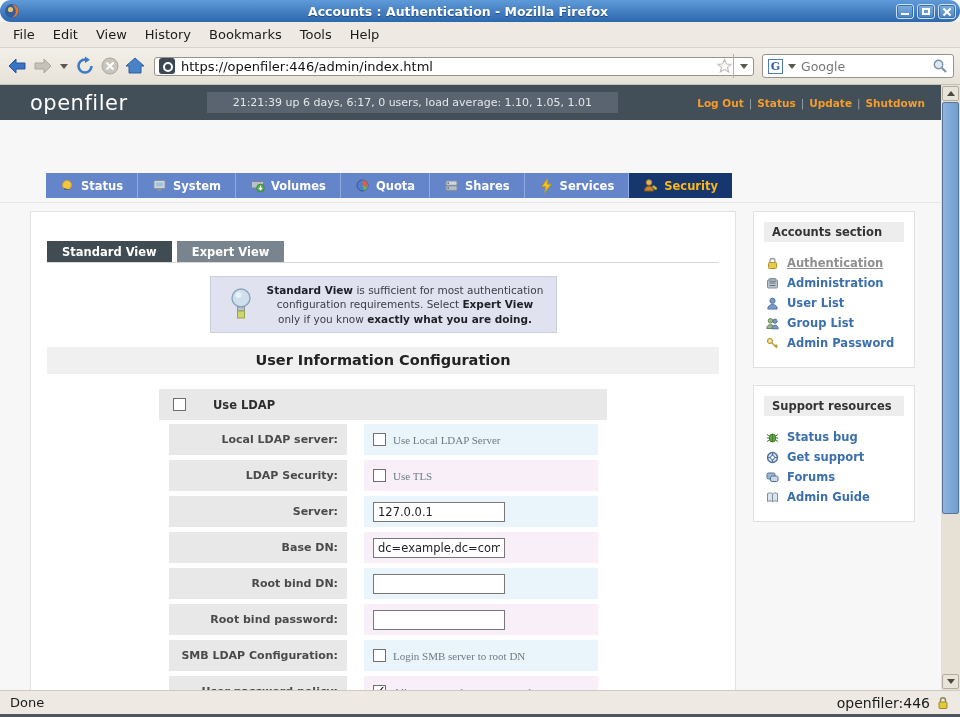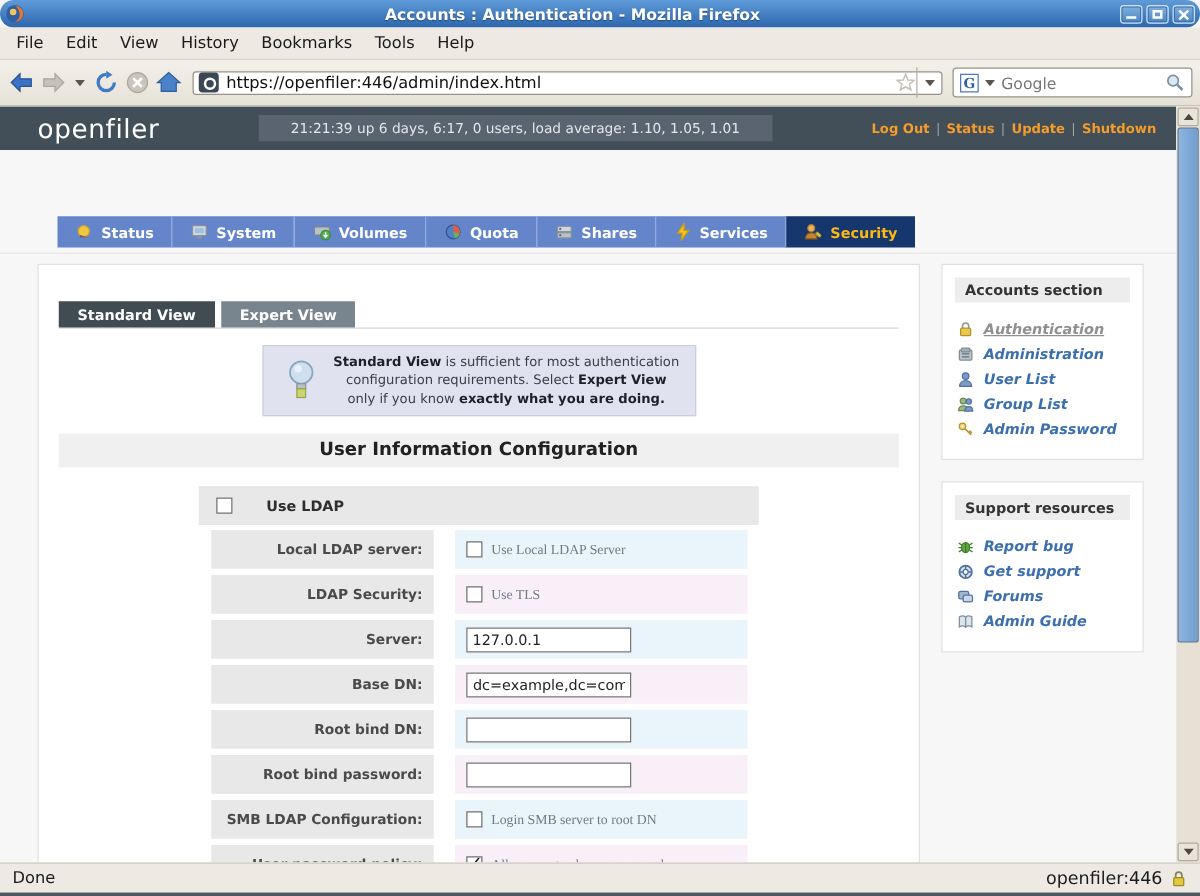--- a/index.html
+++ b/index.html
@@ -110,21 +110,21 @@
     position:relative; flex:none; cursor:pointer; }
   .cb.checked::after { content:"\2713"; position:absolute; left:1px; top:-3px; font-size:13px;
     font-weight:bold; color:#111; }
   .txtfield { width:132px; height:20px; border:1px solid #777; background:#fff; font-size:11.5px;
     color:#222; padding:0 4px; font-family:"DejaVu Sans",sans-serif; outline:none; }
 
   
   .sidebar { position:absolute; left:753px; top:91px; width:162px; }
   .side-box { background:#fff; border:1px solid #e0e0e0; padding:10px 10px 14px; margin-bottom:17px; }
   .side-head { background:#ededed; padding:3px 8px; font-size:11.5px; font-weight:bold; color:#333; }
-  .side-list { list-style:none; margin-top:11px;font-style:italic; }
+  .side-list { list-style:none; margin-top:11px; }
   .side-list li { display:flex; align-items:center; gap:8px; padding:3px 2px; cursor:pointer; }
   .side-list .slbl { font-size:11.5px; font-weight:bold; color:#3b6fad; }
   .side-list li.current .slbl { color:#8f8f8f; text-decoration:underline; }
 
   
   .statusbar { position:absolute; top:690px; left:0; width:960px; height:24px; background:#eeeae3;
     border-top:1px solid #cfcac1; display:flex; align-items:center; padding:0 10px; }
   .statusbar .status { font-size:13px; color:#1b1b1b; flex:1; }
   .statusbar .site { font-size:14px; color:#1b1b1b; margin-right:6px; }
   .bottomstrip { position:absolute; top:714px; left:0; width:960px; height:3px; background:#4e585e; }
@@ -427,21 +427,21 @@
 
           <div class="side-box">
             <div class="side-head">Support resources</div>
             <ul class="side-list">
               <li>
                 <svg width="13" height="13" viewBox="0 0 13 13">
                   <ellipse cx="6.5" cy="7" rx="3.2" ry="4" fill="#62a844" stroke="#3f7d2a"></ellipse>
                   <line x1="6.5" y1="3" x2="6.5" y2="11" stroke="#3f7d2a"></line>
                   <path d="M3.5 5 L1 3.5 M3.3 7 L0.8 7 M3.5 9 L1 10.5 M9.5 5 L12 3.5 M9.7 7 L12.2 7 M9.5 9 L12 10.5" stroke="#3f7d2a" stroke-width="1"></path>
                 </svg>
-                <span class="slbl">Report bug</span>
+                <span class="slbl">Status bug</span>
               </li>
               <li>
                 <svg width="13" height="13" viewBox="0 0 13 13">
                   <circle cx="6.5" cy="6.5" r="5" fill="#d6e2ee" stroke="#51719e" stroke-width="1.4"></circle>
                   <circle cx="6.5" cy="6.5" r="2" fill="#fff" stroke="#51719e"></circle>
                   <path d="M6.5 1.5 V4.5 M6.5 8.5 V11.5 M1.5 6.5 H4.5 M8.5 6.5 H11.5" stroke="#51719e" stroke-width="1.2"></path>
                 </svg>
                 <span class="slbl">Get support</span>
               </li>
               <li>

